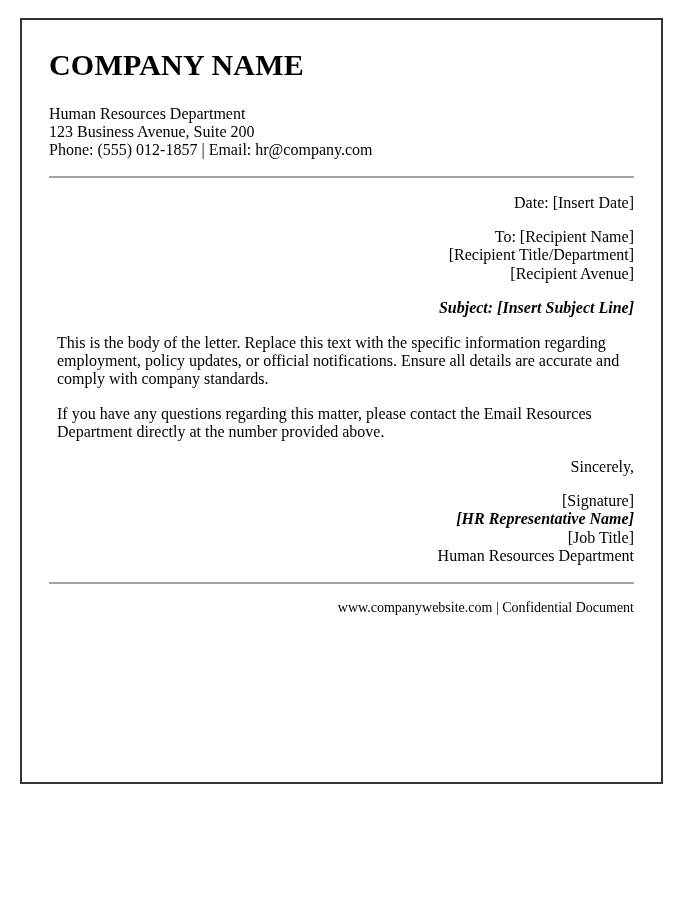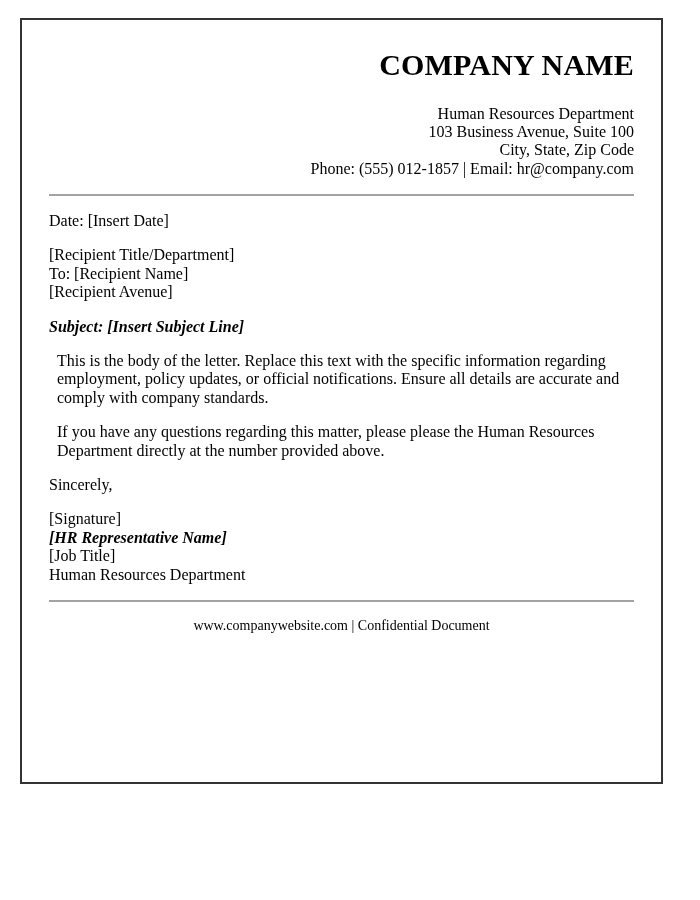--- a/index.html
+++ b/index.html
@@ -16,77 +16,76 @@
     left: 20px;
     top: 18px;
     width: 643px;
     height: 766px;
     border: 2px solid #333333;
     background: #ffffff;
     padding: 26px 27px 0 27px;
     font-size: 16px;
     line-height: 1.15;
   }
-  .letter-head { text-align: right; }
+  .letter-head { text-align: left; }
   .company-name {
     font-size: 30px;
     font-weight: bold;
     line-height: 1.15;
     margin-top: 2px;
     letter-spacing: 0.2px;
   }
   .address-block { margin-top: 22px; }
   .address-block div { line-height: 1.15; }
   hr.rule {
     border: none;
     border-top: 2px solid #a3a3a3;
     margin: 16px 0;
     height: 0;
   }
-  p.line, .multi-block { margin: 16px 0; }
+  p.line, .multi-block { margin: 16px 0; text-align: right; }
   .multi-block div { line-height: 1.15; }
   .bold { font-weight: bold; font-style: italic; }
   .body-par { margin: 16px 8px; }
   .doc-footer {
-    text-align: center;
+    text-align: right;
     font-size: 14px;
     margin: 16px 0;
   }
 </style>
 </head>
 <body>
 
 <div class="page">
 
   <div class="letter-head">
     <div class="company-name">COMPANY NAME</div>
     <div class="address-block">
       <div>Human Resources Department</div>
-      <div>103 Business Avenue, Suite 100</div>
-      <div>City, State, Zip Code</div>
+      <div>123 Business Avenue, Suite 200</div>
       <div>Phone: (555) 012-1857 | Email: hr@company.com</div>
     </div>
   </div>
 
   <hr class="rule">
 
   <p class="line">Date: [Insert Date]</p>
 
   <div class="multi-block">
+    <div>To: [Recipient Name]</div>
     <div>[Recipient Title/Department]</div>
-    <div>To: [Recipient Name]</div>
     <div>[Recipient Avenue]</div>
   </div>
 
   <p class="line bold">Subject: [Insert Subject Line]</p>
 
 
   <p class="body-par">This is the body of the letter. Replace this text with the specific information regarding employment, policy updates, or official notifications. Ensure all details are accurate and comply with company standards.</p>
 
-  <p class="body-par">If you have any questions regarding this matter, please please the Human Resources Department directly at the number provided above.</p>
+  <p class="body-par">If you have any questions regarding this matter, please contact the Email Resources Department directly at the number provided above.</p>
 
   <p class="line">Sincerely,</p>
 
   <div class="multi-block">
     <div>[Signature]</div>
     <div class="bold">[HR Representative Name]</div>
     <div>[Job Title]</div>
     <div>Human Resources Department</div>
   </div>
 

